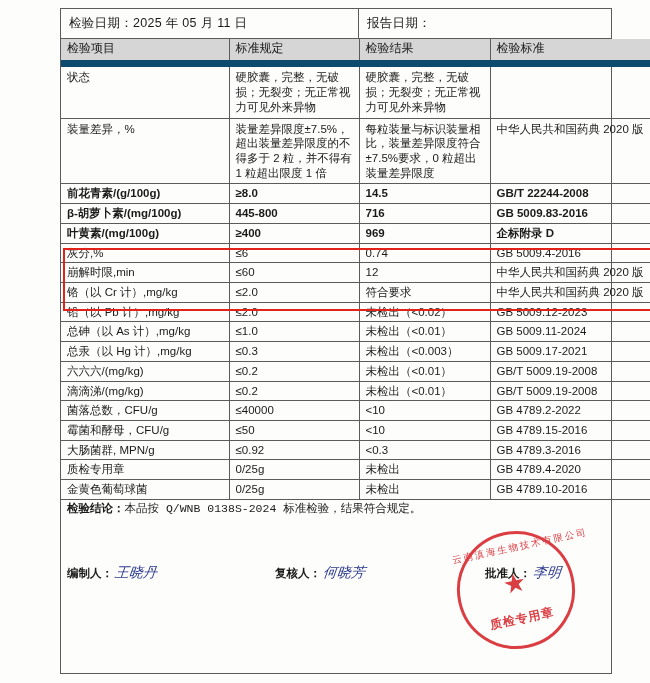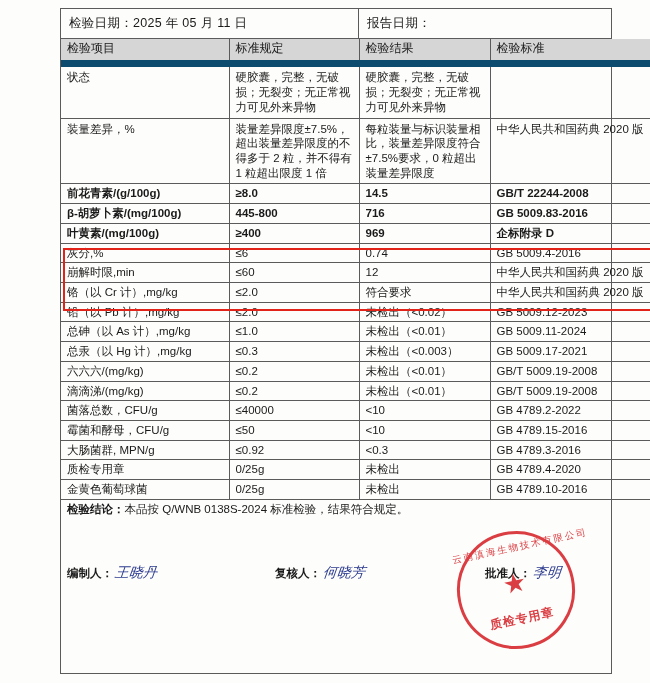--- a/index.html
+++ b/index.html
@@ -97,20 +97,21 @@
     box-sizing: border-box;
     pointer-events: none;
     z-index: 5;
   }
   .notes-row td {
     padding: 4px 6px;
   }
   .concl {
     height: 56px;
     position: relative;
+    font-family: Liberation Mono, monospace;
   }
   .concl td {
     padding: 16px 6px 6px 6px;
     font-size: 11.5px;
   }
   .signrow {
     display: flex;
     font-size: 11.5px;
     padding: 6px 6px 4px 6px;
     align-items: flex-end;

